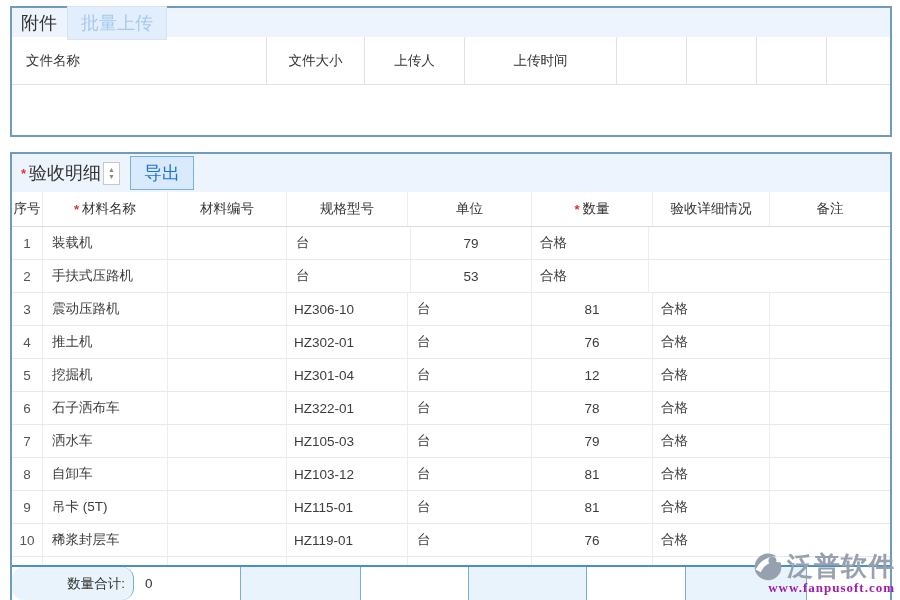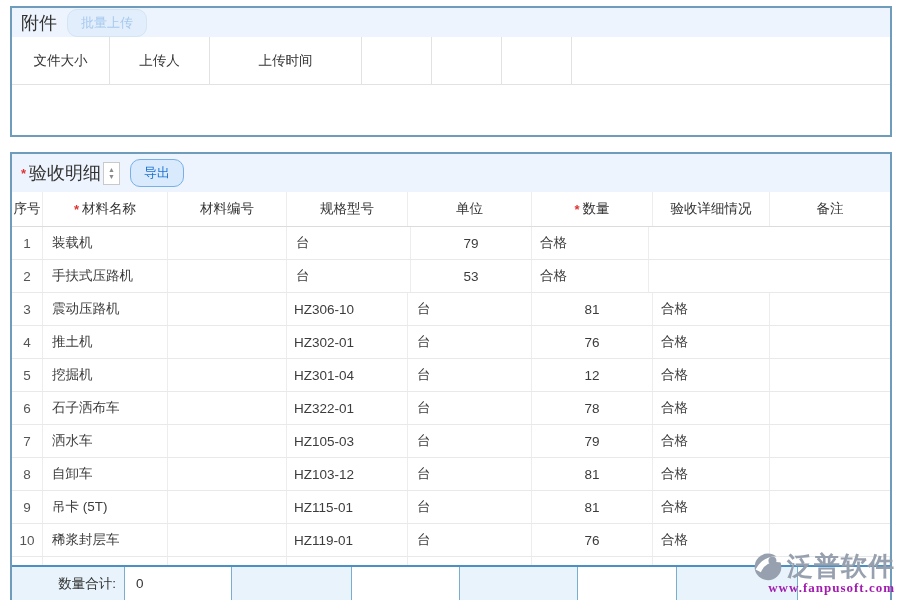--- a/index.html
+++ b/index.html
@@ -27,22 +27,22 @@
     background: #edf4fd;
     padding-left: 9px;
   }
   #panel-attach .panel-header { height: 29px; }
   #panel-accept .panel-header { height: 38px; }
 
   .section-title { font-size: 18px; color: #333; }
   .req-star { color: #e03434; font-size: 13px; margin-right: 3px; font-weight: bold; }
 
   .btn {
-    border-radius: 10px;
-    font-size: 13px;
+    border-radius: 0;
+    font-size: 18px;
     margin-left: 10px;
     padding: 4px 13px;
     cursor: pointer;
     font-family: "Liberation Sans", sans-serif;
   }
   .btn-disabled {
     background: #e2eefb;
     border: 1px solid #d3e4f6;
     color: #a6c9ef;
   }
@@ -110,21 +110,21 @@
     border-top: 2px solid #4a90c4;
     font-size: 13.5px;
   }
   .f-cell {
     display: flex; align-items: center;
     border-right: 1px solid #79aed0;
     height: 100%;
   }
   .f-blue { background: #e8f3fb; }
   .f-white { background: #fff; }
-  .f0 { width: 113px; justify-content: flex-end; padding-right: 8px; color: #333; }
+  .f0 { width: 122px; justify-content: flex-end; padding-right: 8px; color: #333; border-radius: 12px; }
   .f1 { width: 107px; padding-left: 11px; color: #333; }
   .f2 { width: 120px; }
   .f3 { width: 108px; }
   .f4 { width: 118px; }
   .f5 { width: 99px; }
   .f6 { width: 121px; }
   .f7 { flex: 1; border-right: none; }
 
   
   .watermark {
@@ -156,20 +156,21 @@
 </style>
 </head>
 <body>
 
 <div class="panel" id="panel-attach">
   <div class="panel-header">
     <span class="section-title">附件</span>
     <button class="btn btn-disabled">批量上传</button>
   </div>
   <div class="at-header">
+    <div class="at-cell at-c0">文件名称</div>
     <div class="at-cell at-c1">文件大小</div>
     <div class="at-cell at-c2">上传人</div>
     <div class="at-cell at-c3">上传时间</div>
     <div class="at-cell at-c4"></div>
     <div class="at-cell at-c5"></div>
     <div class="at-cell at-c6"></div>
     <div class="at-cell at-c7"></div>
   </div>
   <div class="at-body"></div>
 </div>

